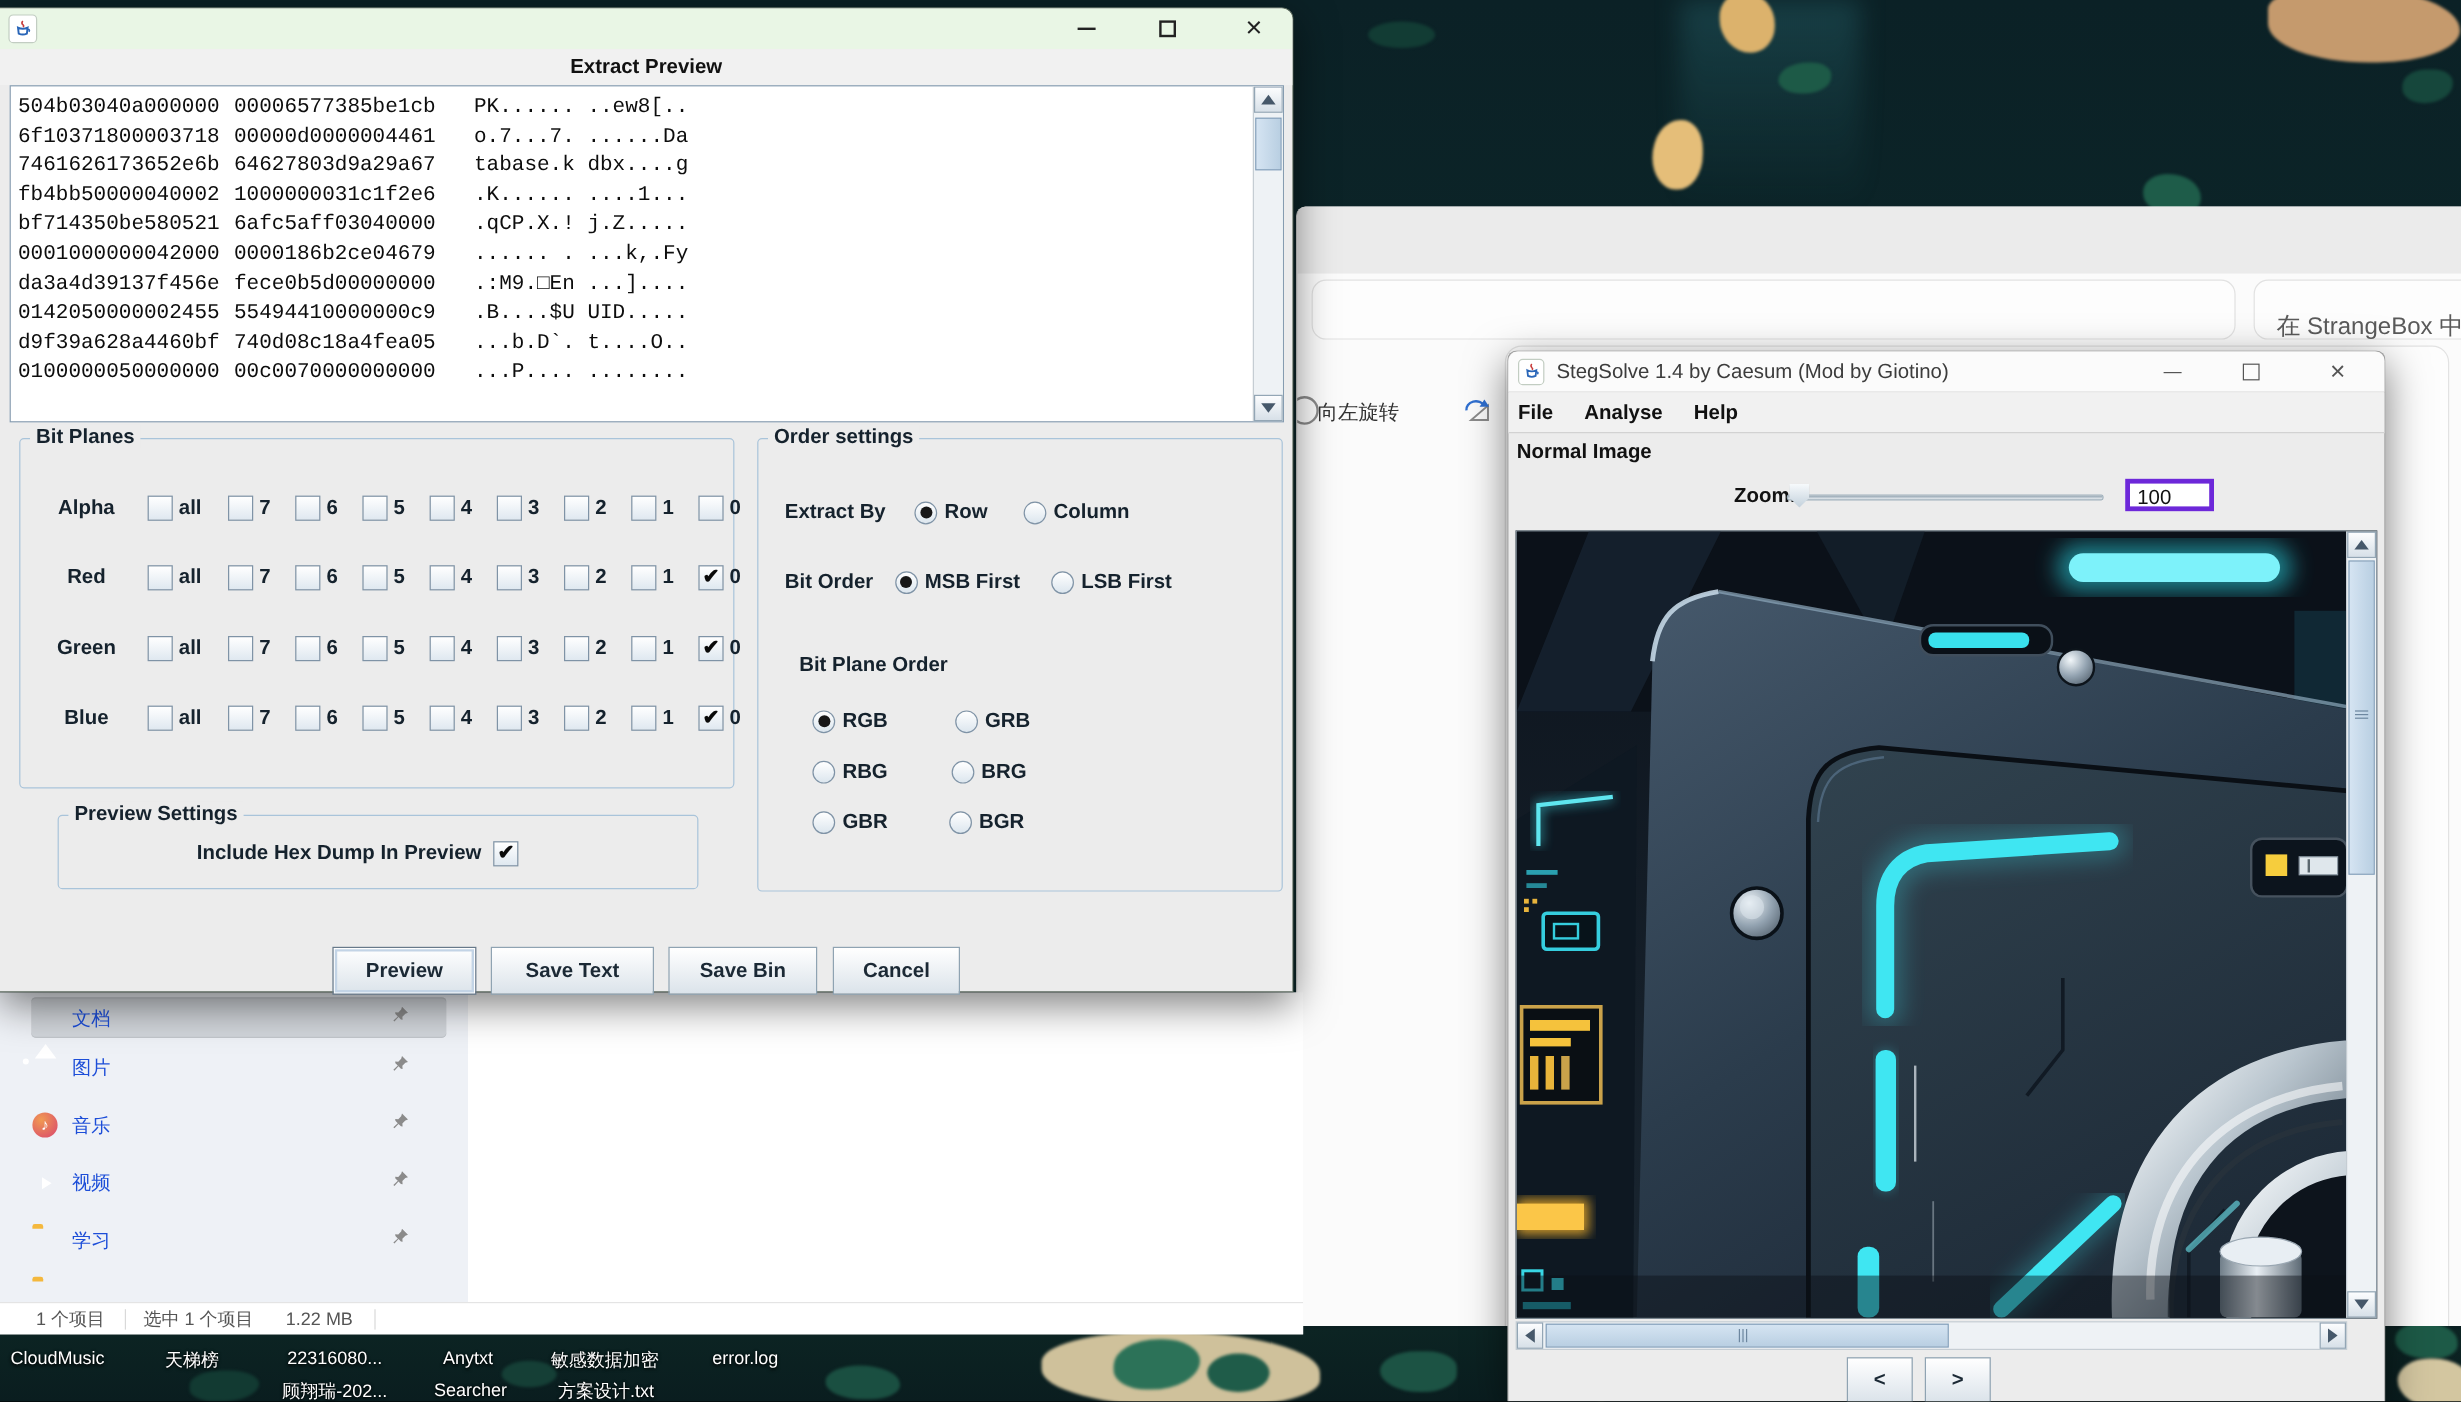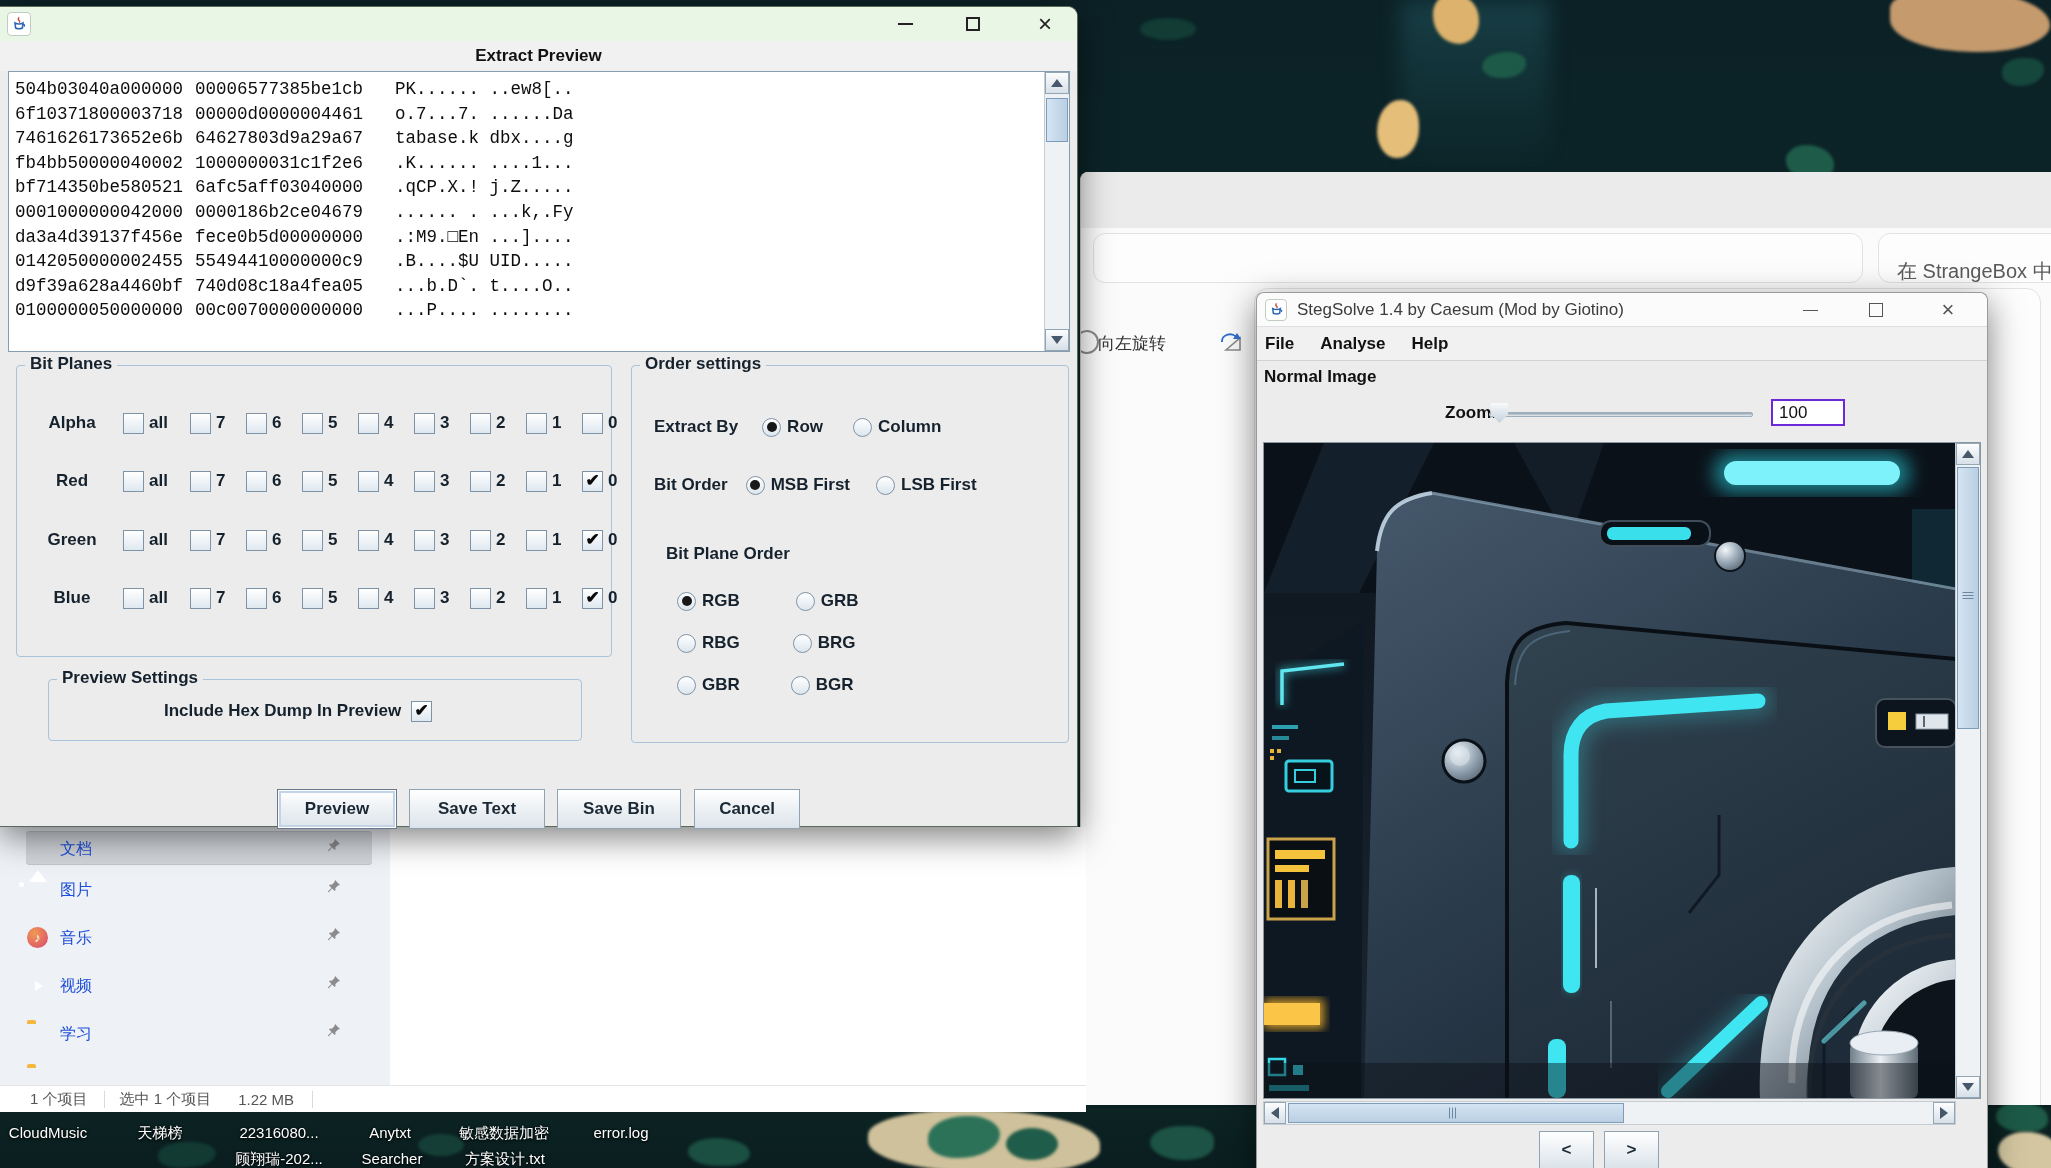--- a/index.html
+++ b/index.html
@@ -87,21 +87,21 @@
   #ss-menubar span { font-weight:bold; font-size:17px; color:#111; }
   #ss-mode { position:absolute; left:7px; top:74px; font-weight:bold; font-size:17px; color:#111; }
   #zoom-row { position:absolute; left:0; top:104px; width:732px; height:34px; }
   #zoom-label { position:absolute; right:492px; top:6px; font-weight:bold; font-size:17px; color:#111; }
   #slider-track { position:absolute; left:232px; top:15px; width:264px; height:5px;
         background:linear-gradient(#8fa0ad,#e9eef2); border:1px solid #9fb0bc; border-radius:2px; }
   #slider-thumb { position:absolute; left:234px; top:6px; width:17px; height:20px;
         background:linear-gradient(#f7fafc,#c3d1dc); clip-path:polygon(0 0,100% 0,100% 58%,50% 100%,0 58%);
         filter:drop-shadow(0 1px 1px rgba(0,0,0,.4)); }
   #zoom-value { position:absolute; left:514px; top:2px; width:74px; height:27px; background:#fff;
-        border:2px solid #6d28d9; font-size:17px; color:#111; padding:2px 0 0 6px; }
+        border:4px solid #6d28d9; font-size:17px; color:#111; padding:2px 0 0 6px; }
   #imgframe { position:absolute; left:6px; top:149px; width:718px; height:657px; border:1px solid #8b98a2; background:#10181f; }
   #img-sb-v { position:absolute; right:0; top:0; width:25px; height:655px; background:#eef2f5; border-left:1px solid #c5cdd3; }
   #img-sb-h { position:absolute; left:6px; top:808px; width:693px; height:24px; background:#eef2f5; border:1px solid #c5cdd3; }
   .navbtn { width:55px; height:38px; }
 
   
   #pv { position:absolute; left:1080px; top:172px; width:971px; height:933px; background:#fbfbfb;
         border-left:1px solid #cfcfcf; border-radius:8px 0 0 0; overflow:hidden; }
   #pv-top { position:absolute; left:0; top:0; right:0; height:56px; background:#ebebeb; }
   .pv-card { position:absolute; background:#fdfdfd; border:1px solid #e2e2e2; border-radius:12px; }

